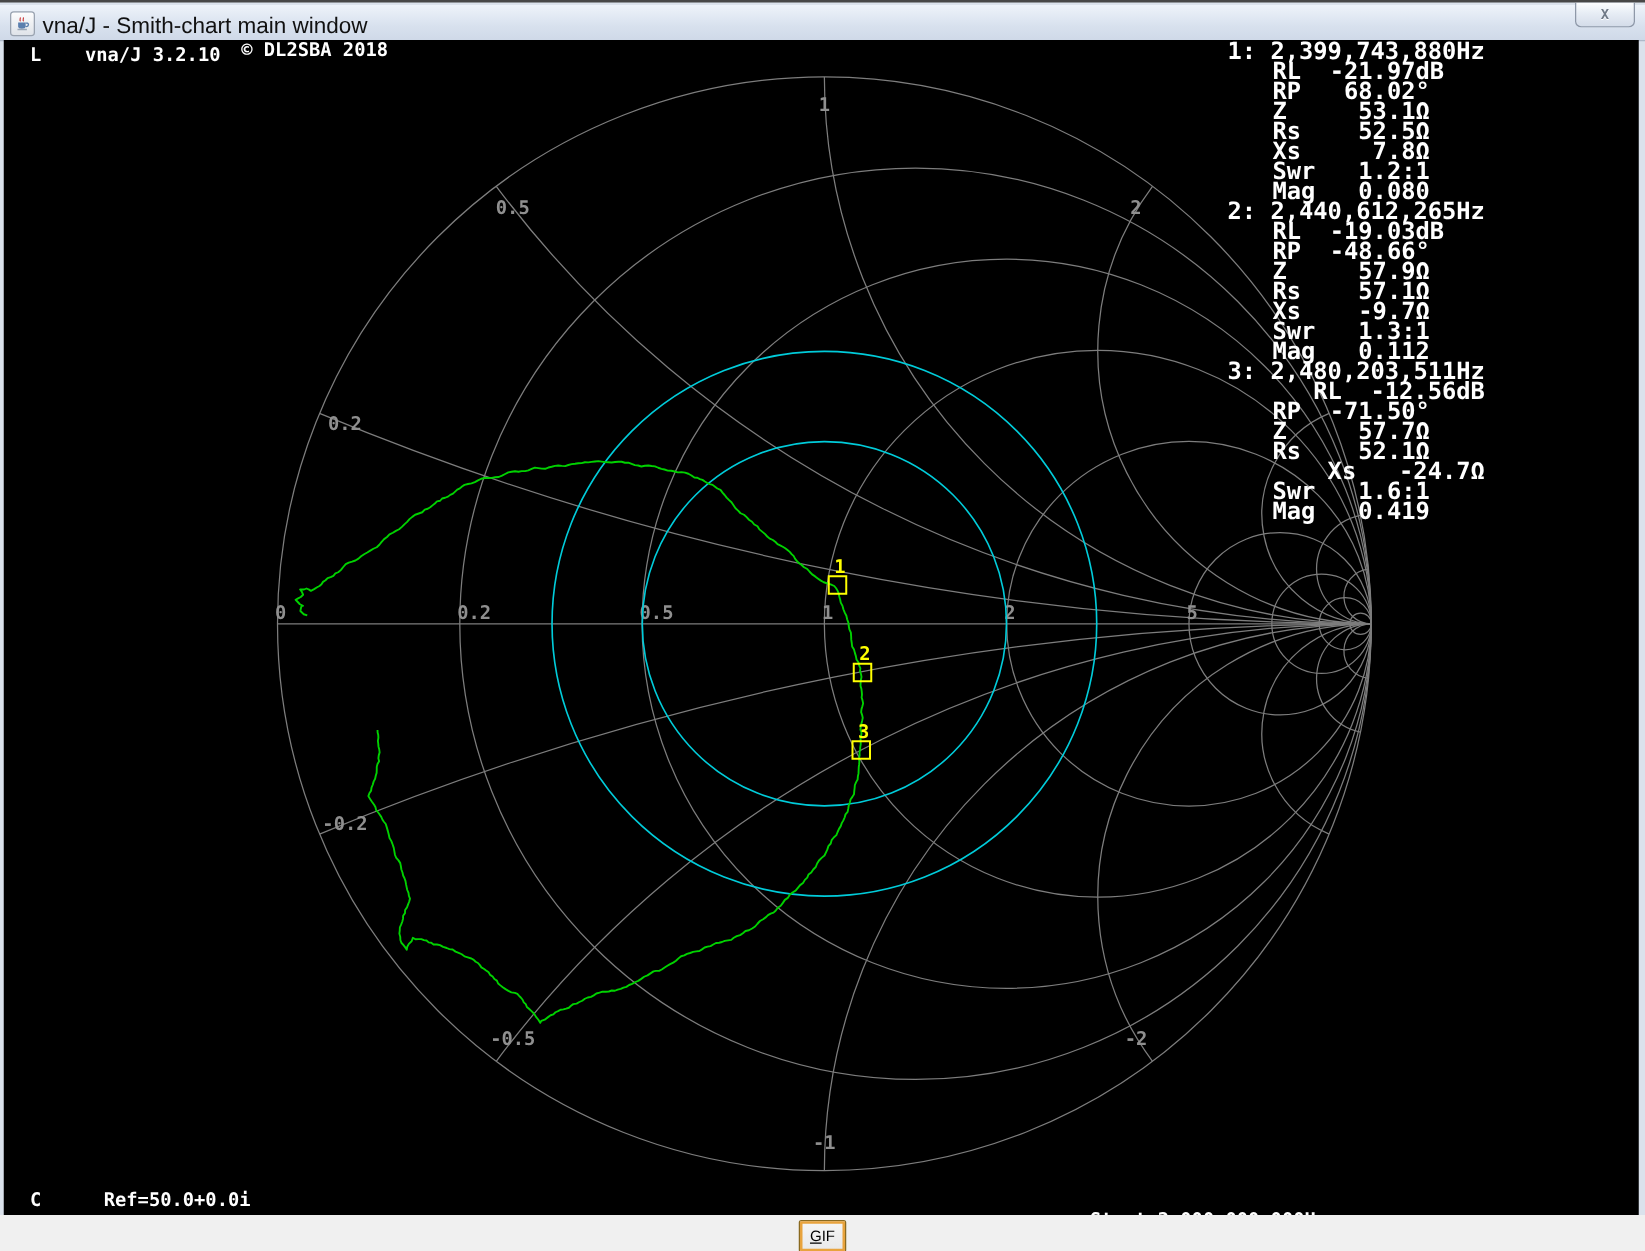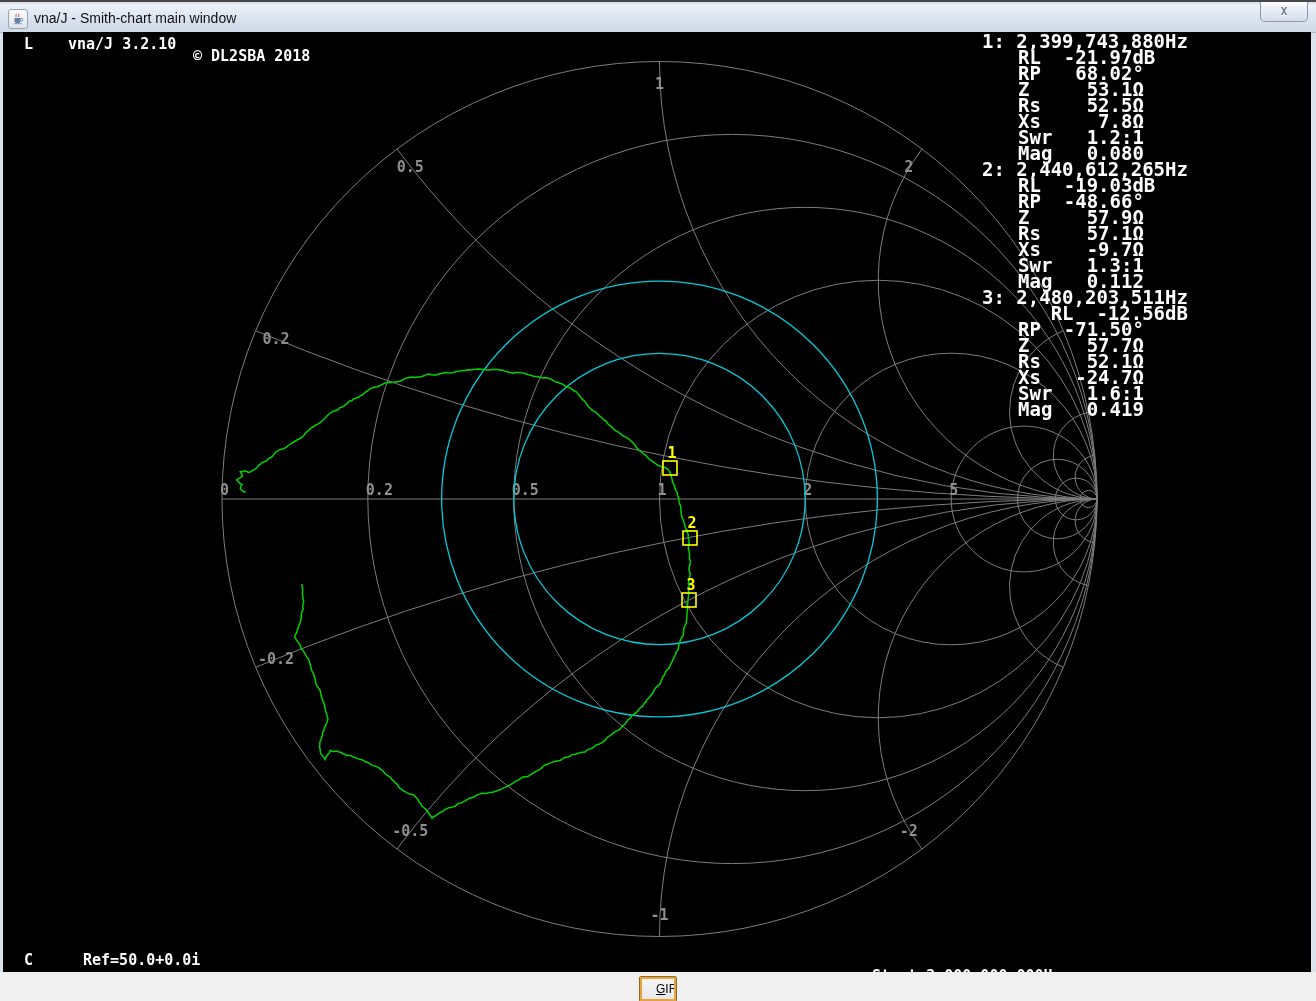--- a/index.html
+++ b/index.html
@@ -3,39 +3,39 @@
 <meta charset="utf-8">
 <style>
   html,body{margin:0;padding:0;background:#555;}
   .window{position:relative;width:1316px;height:1001px;background:#dbe2ec;box-sizing:border-box;
           font-family:"Liberation Sans",sans-serif;overflow:hidden;border-top:2px solid #474747;}
   
   .titlebar{position:absolute;left:0;top:2px;width:100%;height:28px;
             background:linear-gradient(#eef3fa,#d8e1ee 60%,#cfd9e8);border-bottom:1px solid #aeb9c9;}
   .titlebar .appicon{position:absolute;left:8px;top:5px;width:18px;height:18px;background:linear-gradient(#fdfdfd,#dfe3e9);
             border:1px solid #9aa3b0;border-radius:3px;display:flex;align-items:center;justify-content:center;}
-  .titlebar .title{position:absolute;left:34px;top:6px;font-size:14px;color:#111;}
+  .titlebar .title{position:absolute;left:34px;top:6px;font-size:18px;color:#111;}
   .closebtn{position:absolute;right:8px;top:0;width:46px;height:19px;border:1px solid #8e98a8;border-top:none;
             border-radius:0 0 5px 5px;background:linear-gradient(#fdfeff,#e7edf5 45%,#d4dce9);
             display:flex;align-items:center;justify-content:center;cursor:pointer;}
   .closebtn .x{font-size:11px;font-weight:bold;color:#707a88;text-shadow:0 1px 0 #fff;font-family:"DejaVu Sans Mono",monospace;}
   
   .canvas{position:absolute;left:3px;top:30px;width:1308px;height:940px;background:#000;}
   .canvas svg{position:absolute;left:0;top:0;}
   .monotext{position:absolute;color:#fff;font-family:"DejaVu Sans Mono",monospace;font-weight:bold;
             font-size:15px;line-height:16px;white-space:pre;}
   .marker-panel{position:absolute;left:979px;top:1px;color:#fff;font-family:"DejaVu Sans Mono",monospace;
             font-weight:bold;font-size:19px;line-height:16px;}
   .marker-panel div{white-space:pre;height:16px;}
   
   .bottombar{position:absolute;left:0;top:970px;width:100%;height:31px;background:#f0f0f0;
              display:flex;align-items:flex-start;justify-content:center;}
   .gifbtn{margin-top:4px;width:36px;height:24px;background:linear-gradient(#f6f6f6,#e8e8e8);
           border:1px solid #8a6a20;outline:2px solid #e8a33d;outline-offset:-3px;border-radius:2px;
-          font-size:12px;color:#000;display:flex;align-items:center;justify-content:flex-end;cursor:pointer;
+          font-size:12px;color:#000;display:flex;align-items:center;justify-content:center;cursor:pointer;
           font-family:"Liberation Sans",sans-serif;}
   .gifbtn .u{text-decoration:underline;}
 </style>
 </head>
 <body>
 
 <div class="window">
 
   <div class="titlebar">
     <div class="appicon">
@@ -105,21 +105,21 @@
           <text x="689" y="496" fill="#ffff00" font-size="15" font-weight="bold" text-anchor="middle" font-family="DejaVu Sans Mono, monospace">2</text>
         </g>
         <g>
           <rect x="679" y="561" width="14" height="14" fill="none" stroke="#ffff00" stroke-width="1.6"></rect>
           <text x="688" y="558" fill="#ffff00" font-size="15" font-weight="bold" text-anchor="middle" font-family="DejaVu Sans Mono, monospace">3</text>
         </g>
       </svg>
 
     <div class="monotext" style="left:21px;top:4px;">L</div>
     <div class="monotext" style="left:65px;top:4px;">vna/J 3.2.10</div>
-    <div class="monotext" style="left:190px;top:16px;">© DL2SBA 2018</div>
+    <div class="monotext" style="left:190px;top:0;">© DL2SBA 2018</div>
 
     <div class="marker-panel" id="marker-panel">
         <div>1: 2,399,743,880Hz</div>
         <div style="padding-left: 36px;">RL  -21.97dB</div>
         <div style="padding-left: 36px;">RP   68.02°</div>
         <div style="padding-left: 36px;">Z     53.1Ω</div>
         <div style="padding-left: 36px;">Rs    52.5Ω</div>
         <div style="padding-left: 36px;">Xs     7.8Ω</div>
         <div style="padding-left: 36px;">Swr   1.2:1</div>
         <div style="padding-left: 36px;">Mag   0.080</div>
@@ -129,21 +129,21 @@
         <div style="padding-left: 36px;">Z     57.9Ω</div>
         <div style="padding-left: 36px;">Rs    57.1Ω</div>
         <div style="padding-left: 36px;">Xs    -9.7Ω</div>
         <div style="padding-left: 36px;">Swr   1.3:1</div>
         <div style="padding-left: 36px;">Mag   0.112</div>
         <div>3: 2,480,203,511Hz</div>
         <div style="padding-left: 36px; text-align: right;">RL  -12.56dB</div>
         <div style="padding-left: 36px;">RP  -71.50°</div>
         <div style="padding-left: 36px;">Z     57.7Ω</div>
         <div style="padding-left: 36px;">Rs    52.1Ω</div>
-        <div style="padding-left: 36px;">Xs   -24.7Ω</div>
+        <div style="padding-left: 36px; text-align: right;">Xs   -24.7Ω</div>
         <div style="padding-left: 36px;">Swr   1.6:1</div>
         <div style="padding-left: 36px;">Mag   0.419</div>
       </div>
 
     <div class="monotext" style="left:21px;top:920px;">C</div>
     <div class="monotext" style="left:80px;top:920px;">Ref=50.0+0.0i</div>
 
     <div class="monotext" style="left:869px;top:904px;">
       <div>Start 2,000,000,000Hz</div>
       

